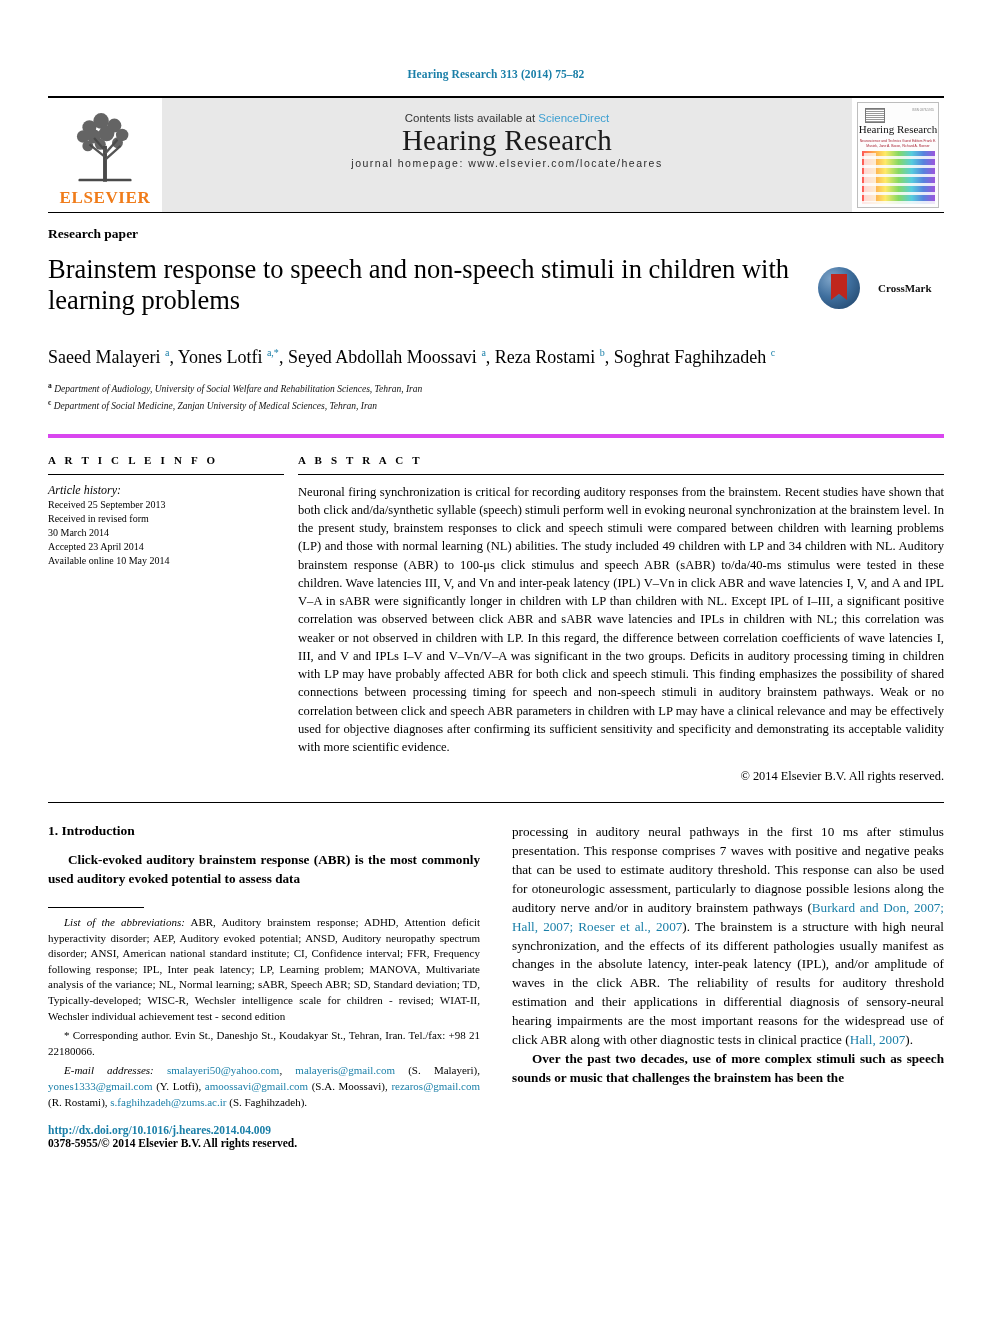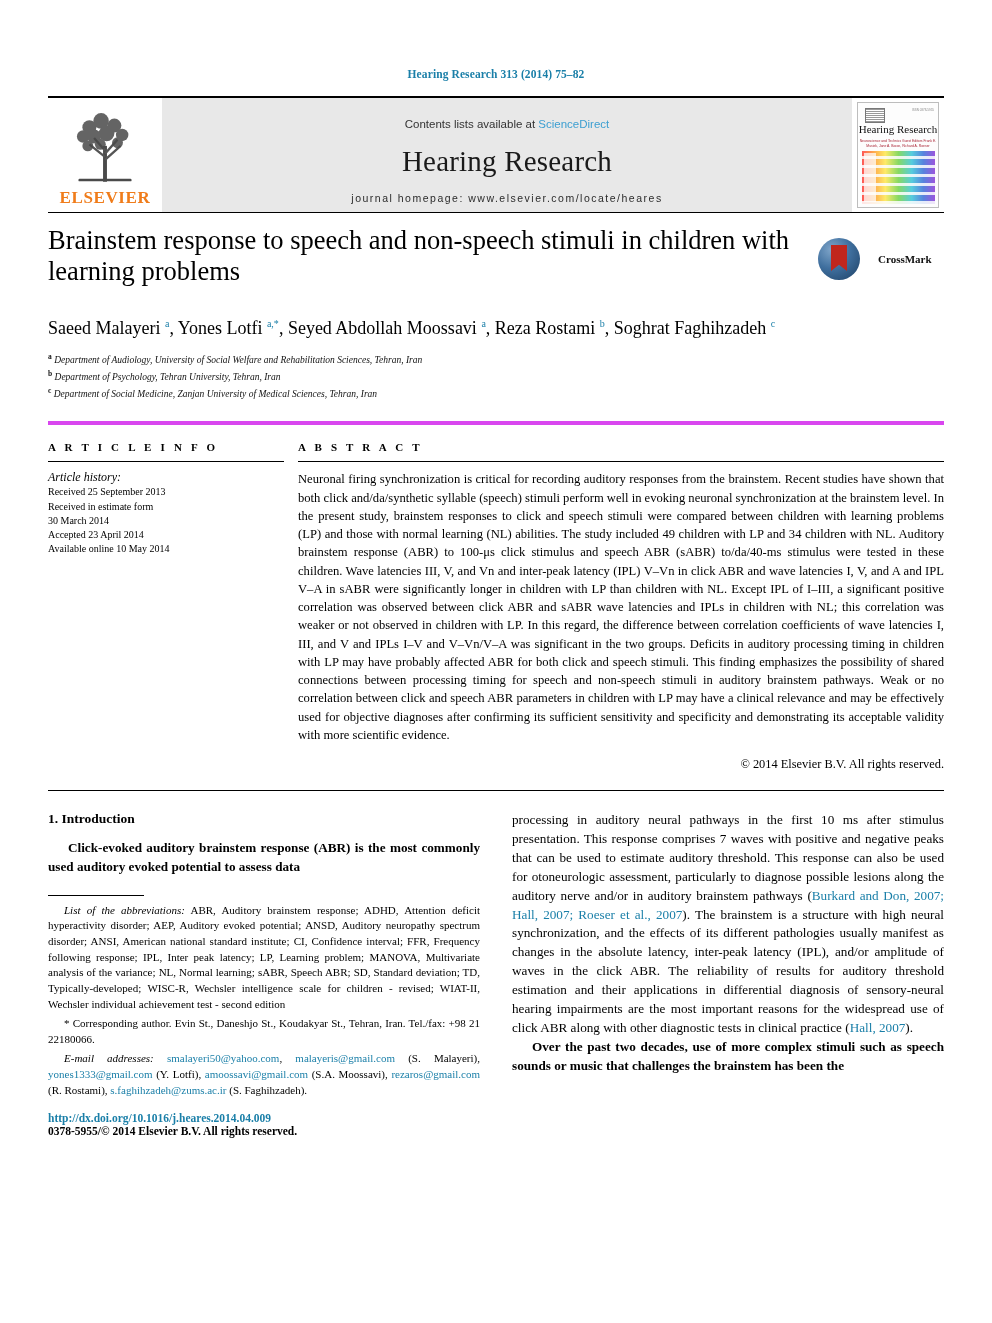--- a/index.html
+++ b/index.html
@@ -64,22 +64,21 @@
     color: #f07c1a;
     line-height: 1;
     margin-top: 1px;
   }
   .journal-band {
     flex: 1 1 auto;
     background: #e8e8e8;
     display: flex;
     flex-direction: column;
     align-items: center;
-    justify-content: space-between;
-    padding: 20px 0 8px 0;
+    padding: 14px 0 8px 0;
   }
   .contents-line {
     font-family: "Liberation Sans", sans-serif;
     font-size: 11.5px;
     color: #333;
   }
   .contents-line .sd {
     color: #3d9fd1;
   }
   .journal-title {
@@ -405,44 +404,44 @@
         <div class="cover-sub">Neuroscience and Technics
 Guest Editors
 Frank E. Musiek, Jane A. Baran, Richard A. Roeser</div>
         <div class="cover-art"></div>
       </div>
     </div>
   </div>
 
   <div class="section-rule"></div>
 
+  <div class="research-type">Research paper</div>
 
   <div class="title-row">
     <h1 class="article-title">Brainstem response to speech and non-speech stimuli in children with learning problems</h1>
     <div class="crossmark">
       <div class="crossmark-badge"></div>
       <div class="crossmark-word">CrossMark</div>
     </div>
   </div>
 
   <div class="authors">Saeed Malayeri <sup>a</sup>, Yones Lotfi <sup>a,*</sup>, Seyed Abdollah Moossavi <sup>a</sup>, Reza Rostami <sup>b</sup>, Soghrat Faghihzadeh <sup>c</sup></div>
 
   <div class="affiliations">
     <div><sup>a</sup> <span>Department of Audiology, University of Social Welfare and Rehabilitation Sciences, Tehran, Iran</span></div>
-    <div><sup>b</sup> <span>Department of Psychology, Tehran University, Tehran, Iran</span></div>
     <div><sup>c</sup> <span>Department of Social Medicine, Zanjan University of Medical Sciences, Tehran, Iran</span></div>
   </div>
 
   <div class="info-abstract">
     <div class="col-info">
       <div class="block-head">A R T I C L E   I N F O</div>
       <div class="block-rule"></div>
       <div class="history-label">Article history:</div>
       <div class="history-line">Received 25 September 2013</div>
-      <div class="history-line">Received in estimate form</div>
+      <div class="history-line">Received in revised form</div>
       <div class="history-line">30 March 2014</div>
       <div class="history-line">Accepted 23 April 2014</div>
       <div class="history-line">Available online 10 May 2014</div>
     </div>
 
     <div class="col-abstract">
       <div class="block-head">A B S T R A C T</div>
       <div class="block-rule"></div>
       <div class="abstract-text">Neuronal firing synchronization is critical for recording auditory responses from the brainstem. Recent studies have shown that both click and/da/synthetic syllable (speech) stimuli perform well in evoking neuronal synchronization at the brainstem level. In the present study, brainstem responses to click and speech stimuli were compared between children with learning problems (LP) and those with normal learning (NL) abilities. The study included 49 children with LP and 34 children with NL. Auditory brainstem response (ABR) to 100-μs click stimulus and speech ABR (sABR) to/da/40-ms stimulus were tested in these children. Wave latencies III, V, and Vn and inter-peak latency (IPL) V–Vn in click ABR and wave latencies I, V, and A and IPL V–A in sABR were significantly longer in children with LP than children with NL. Except IPL of I–III, a significant positive correlation was observed between click ABR and sABR wave latencies and IPLs in children with NL; this correlation was weaker or not observed in children with LP. In this regard, the difference between correlation coefficients of wave latencies I, III, and V and IPLs I–V and V–Vn/V–A was significant in the two groups. Deficits in auditory processing timing in children with LP may have probably affected ABR for both click and speech stimuli. This finding emphasizes the possibility of shared connections between processing timing for speech and non-speech stimuli in auditory brainstem pathways. Weak or no correlation between click and speech ABR parameters in children with LP may have a clinical relevance and may be effectively used for objective diagnoses after confirming its sufficient sensitivity and specificity and demonstrating its acceptable validity with more scientific evidence.</div>
       <div class="copyright-line">© 2014 Elsevier B.V. All rights reserved.</div>

